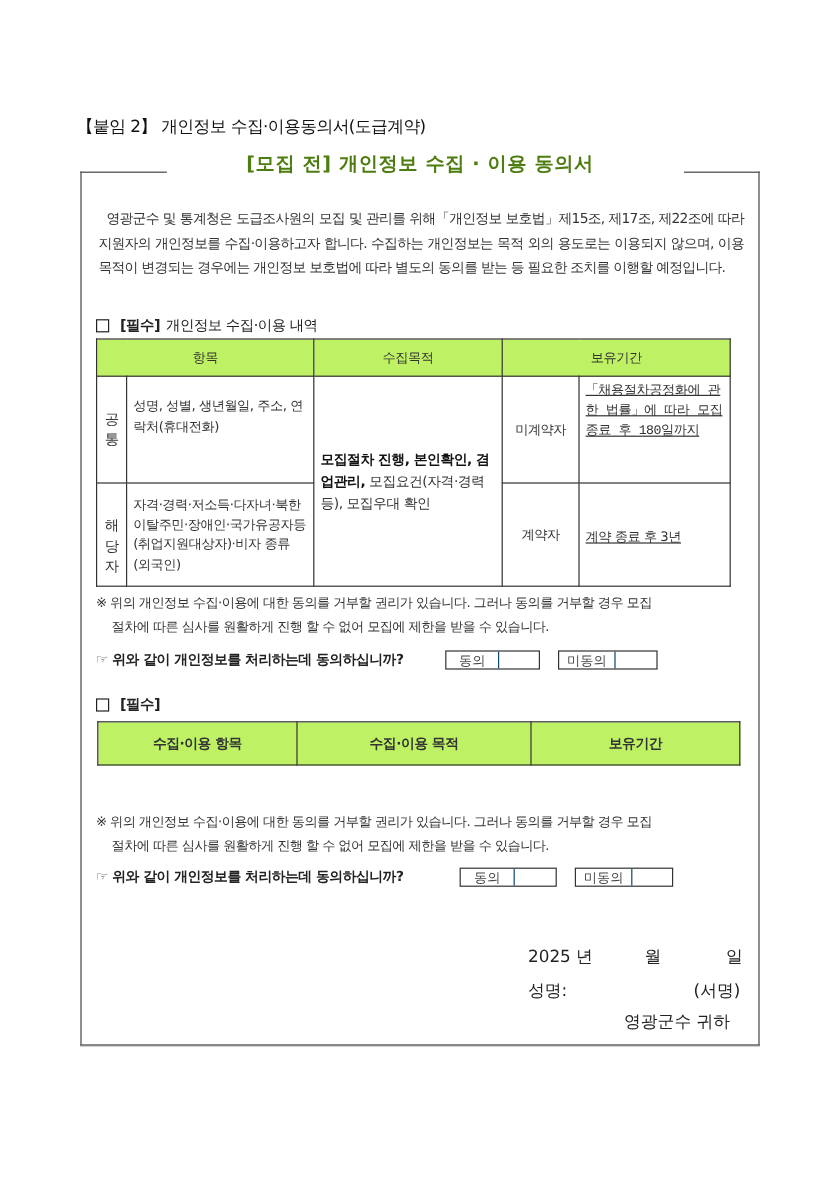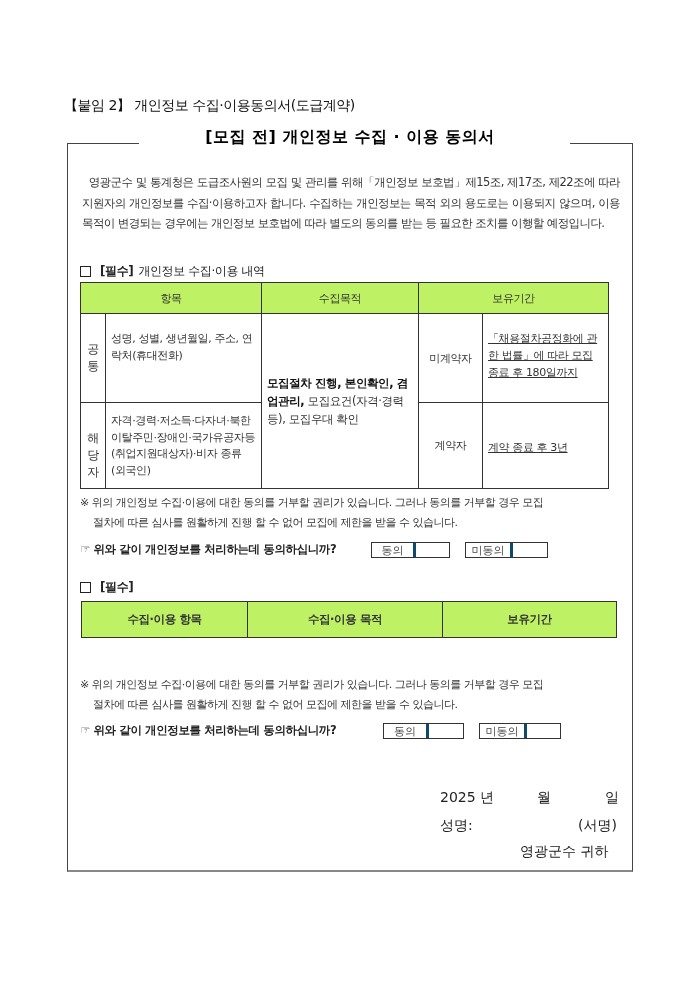--- a/index.html
+++ b/index.html
@@ -1,21 +1,21 @@
 <!DOCTYPE html>
 <html><head>
   <meta charset="utf-8">
   <style>
     * { box-sizing: border-box; margin: 0; padding: 0; }
     html, body { width: 700px; height: 990px; background: #ffffff; }
     body { position: relative; font-family: "DejaVu Sans", sans-serif; color: #222; overflow: hidden; }
     .abs { position: absolute; }
 
     .attach-title { left: 64px; top: 97px; font-size: 14px; letter-spacing: -0.5px; color: #111; }
-    .form-title { left: 0; width: 700px; top: 127px; text-align: center; font-size: 16px; font-weight: bold; letter-spacing: 0.5px; color: #000000; }
+    .form-title { left: 0; width: 700px; top: 127px; text-align: center; font-size: 16px; font-weight: bold; letter-spacing: 0.5px; color: #4d7c0f; }
 
     .frame { left: 67px; top: 143px; width: 566px; height: 729px; border: 1px solid #444; border-top: none; border-bottom: 2px solid #888; }
     .frame-top-l { left: 67px; top: 143px; width: 72px; height: 1px; background: #444; }
     .frame-top-r { left: 570px; top: 143px; width: 63px; height: 1px; background: #444; }
 
     .intro { left: 82px; top: 172px; width: 538px; font-size: 11.5px; line-height: 20.5px; letter-spacing: -0.6px; text-align: justify; color: #333; }
 
     .sec { font-size: 12px; color: #222; letter-spacing: -0.4px; display: flex; align-items: center; }
     .chk { display: inline-block; width: 11px; height: 11px; border: 1.5px solid #222; margin-right: 9px; }
     .sec b { margin-right: 5px; }
@@ -31,21 +31,21 @@
 
     .t2 { left: 81px; top: 601px; width: 535px; }
     .t2 th { font-weight: bold; height: 36px; font-size: 11.5px; }
     .t2 td { text-align: center; height: 49px; line-height: 23px; }
 
     .note { left: 80px; width: 545px; font-size: 11px; line-height: 20px; letter-spacing: -0.5px; color: #333; }
     .note .ind { padding-left: 13px; }
 
     .ask { font-size: 11.5px; font-weight: bold; letter-spacing: -0.4px; color: #222; }
     .cbox { height: 16px; border: 1px solid #333; display: flex; font-size: 11px; color: #444; }
-    .cbox .lab { border-right: 3px solid #0c4a6e; display: flex; align-items: center; justify-content: center; }
+    .cbox .lab { border-right: 1px solid #0c4a6e; display: flex; align-items: center; justify-content: center; }
     .cbox .val { flex: 1; }
 
     .sig { font-size: 14px; color: #222; }
   </style>
 </head>
 <body>
 
 <div class="abs attach-title">【붙임 2】 개인정보 수집·이용동의서(도급계약)</div>
 
 <div class="abs frame"></div>
@@ -73,21 +73,21 @@
       <tr>
     <th colspan="2">항목</th>
     <th>수집목적</th>
     <th colspan="2">보유기간</th>
   </tr>
   <tr style="height:89px;">
     <td class="vert"><span style="display:inline-block; width:12px; word-break:break-all;">공통</span></td>
     <td style="vertical-align:top; padding-top:16px;">성명, 성별, 생년월일, 주소, 연락처(휴대전화)</td>
     <td rowspan="2" style="line-height:18px; font-size:11.5px;"><b style="color:#111;">모집절차 진행, 본인확인, 겸업관리,</b><span> 모집요건(자격·경력 등), 모집우대 확인</span></td>
     <td style="text-align:center;">미계약자</td>
-    <td style="vertical-align:top; padding-top:16px;" class="u">「채용절차공정화에 관한 법률」에 따라 모집 종료 후 180일까지</td>
+    <td style="vertical-align:top; padding-top:4px;font-family:Liberation Mono, monospace;" class="u">「채용절차공정화에 관한 법률」에 따라 모집 종료 후 180일까지</td>
   </tr>
   <tr style="height:86px;">
     <td class="vert"><span style="display:inline-block; width:12px; word-break:break-all;margin-top:20px;">해당자</span></td>
     <td style="vertical-align:top; padding-top:10px; line-height:16.5px;">자격·경력·저소득·다자녀·북한이탈주민·장애인·국가유공자등(취업지원대상자)·비자 종류(외국인)</td>
     <td style="text-align:center;">계약자</td>
     <td style="vertical-align:top; padding-top:36px;margin-left:20px;" class="u">계약 종료 후 3년</td>
   </tr>
 </tbody>
   </table>
 

